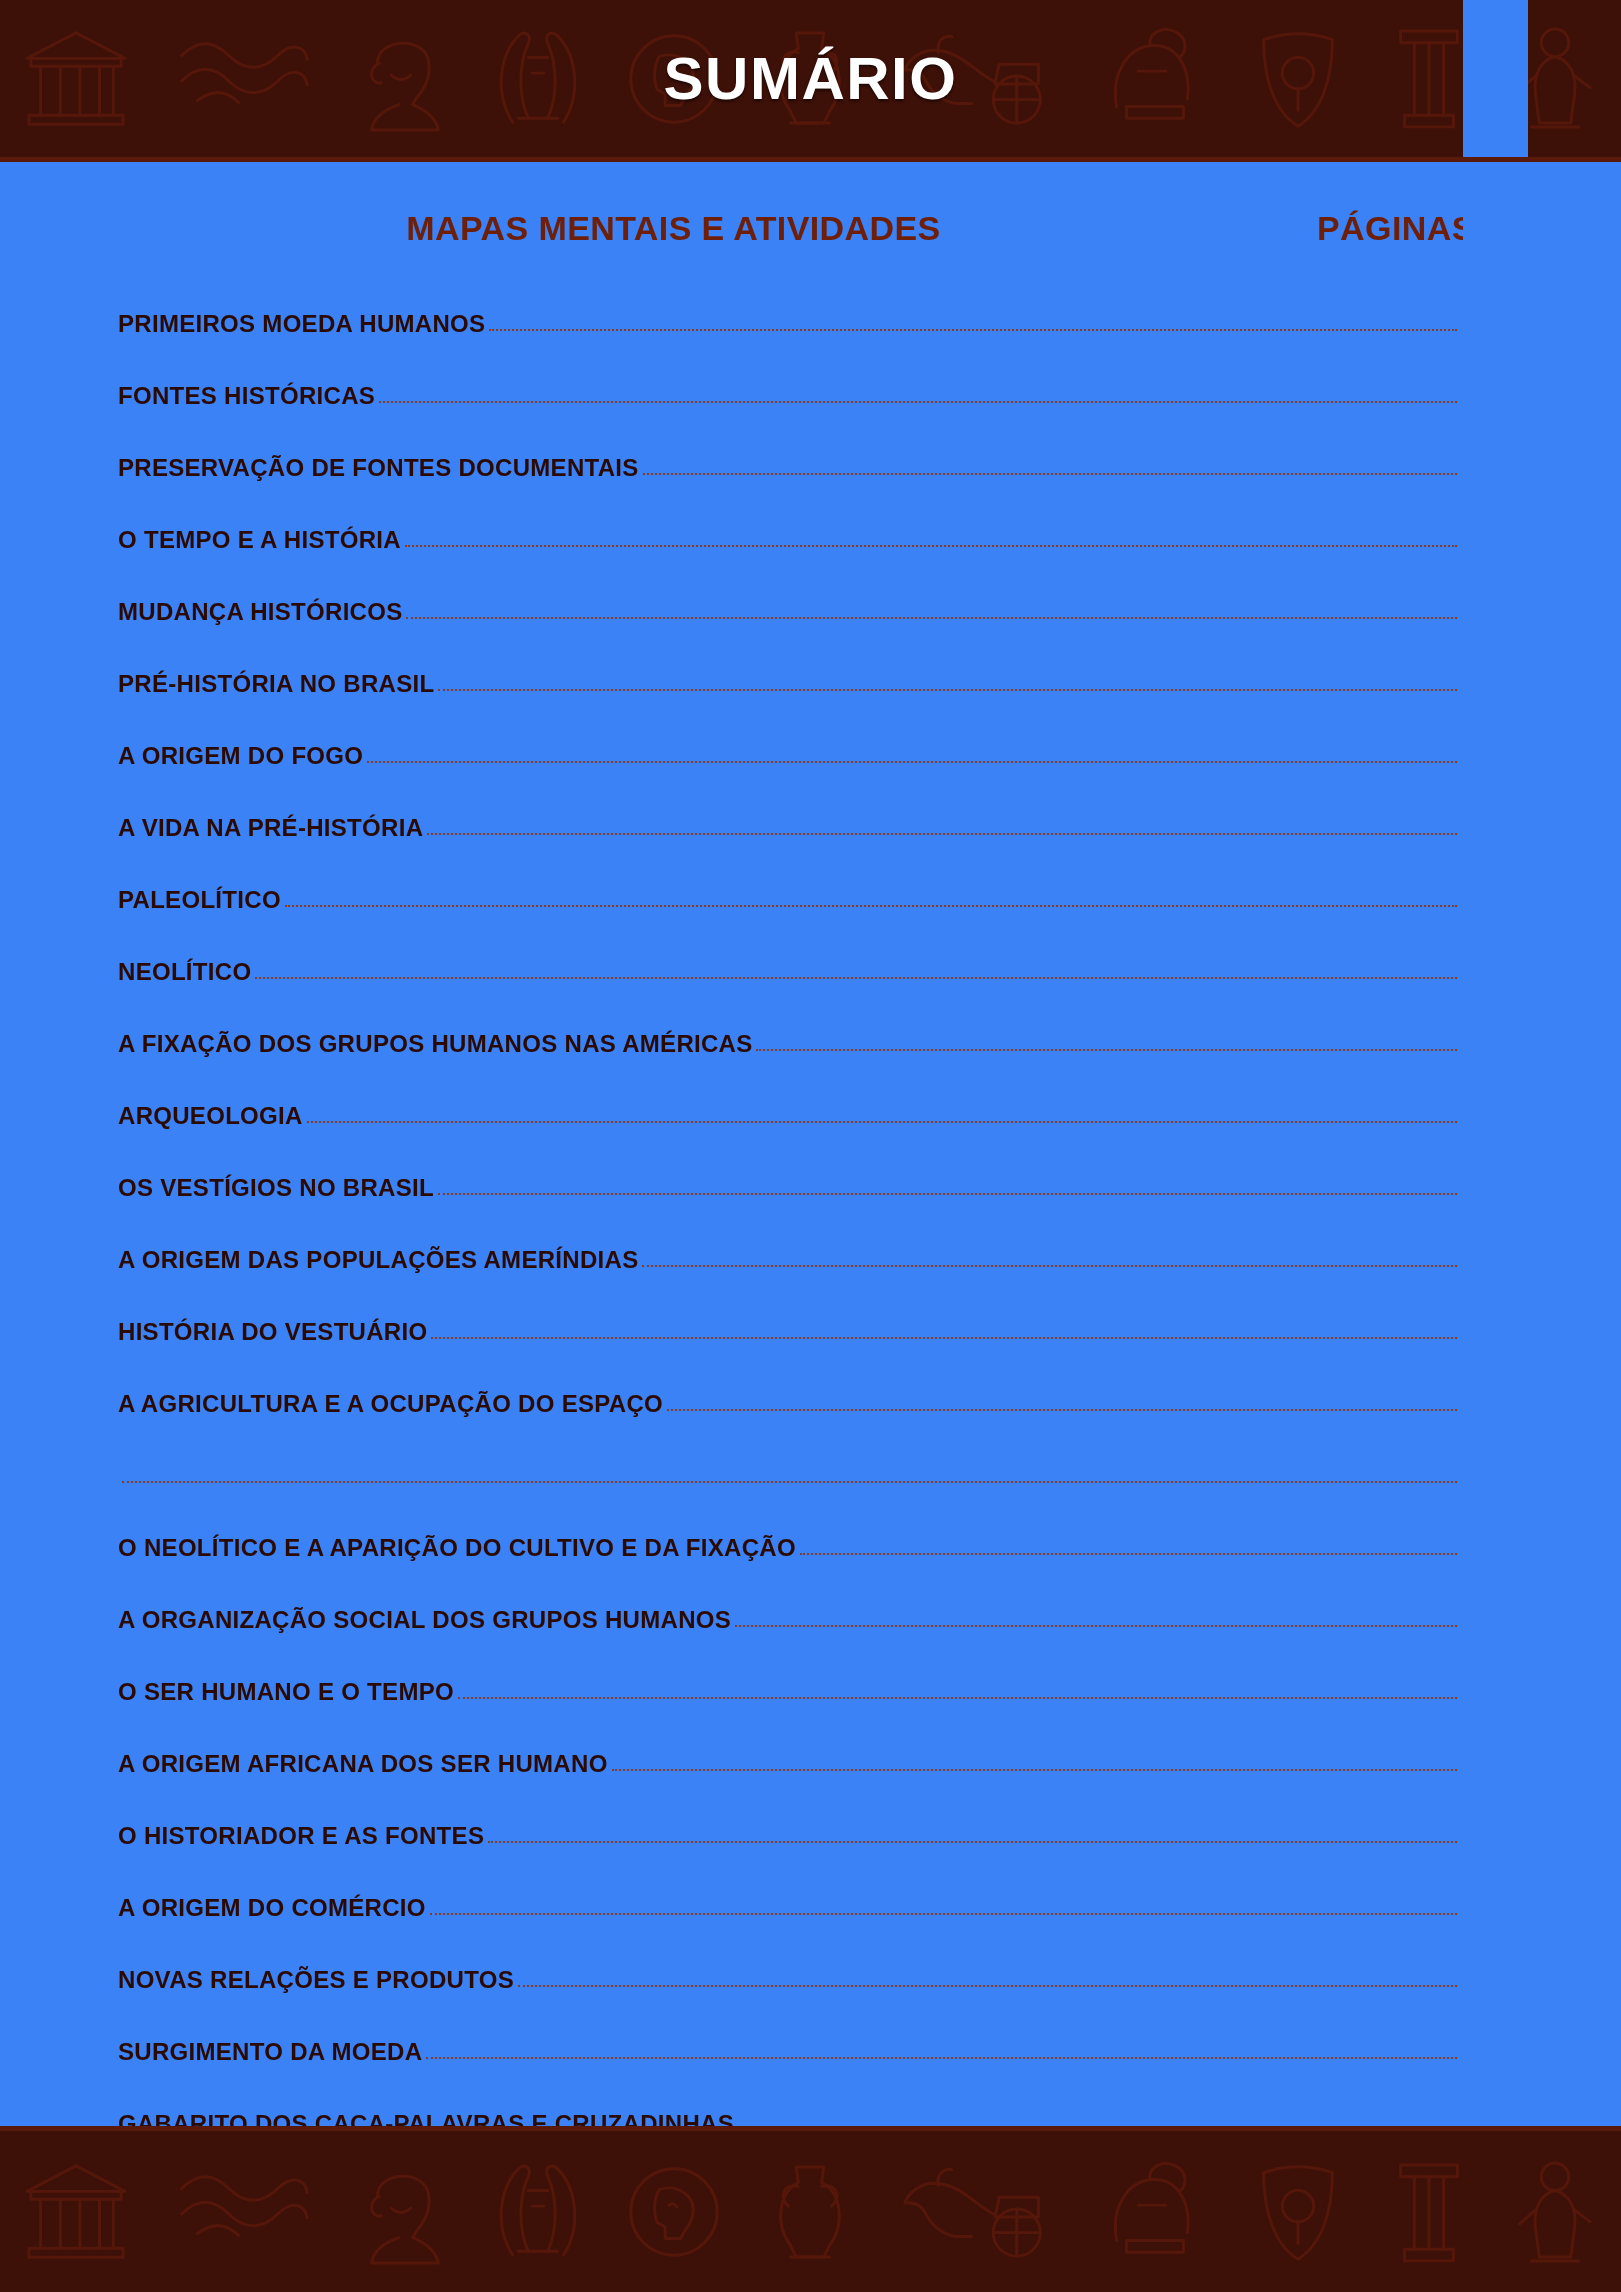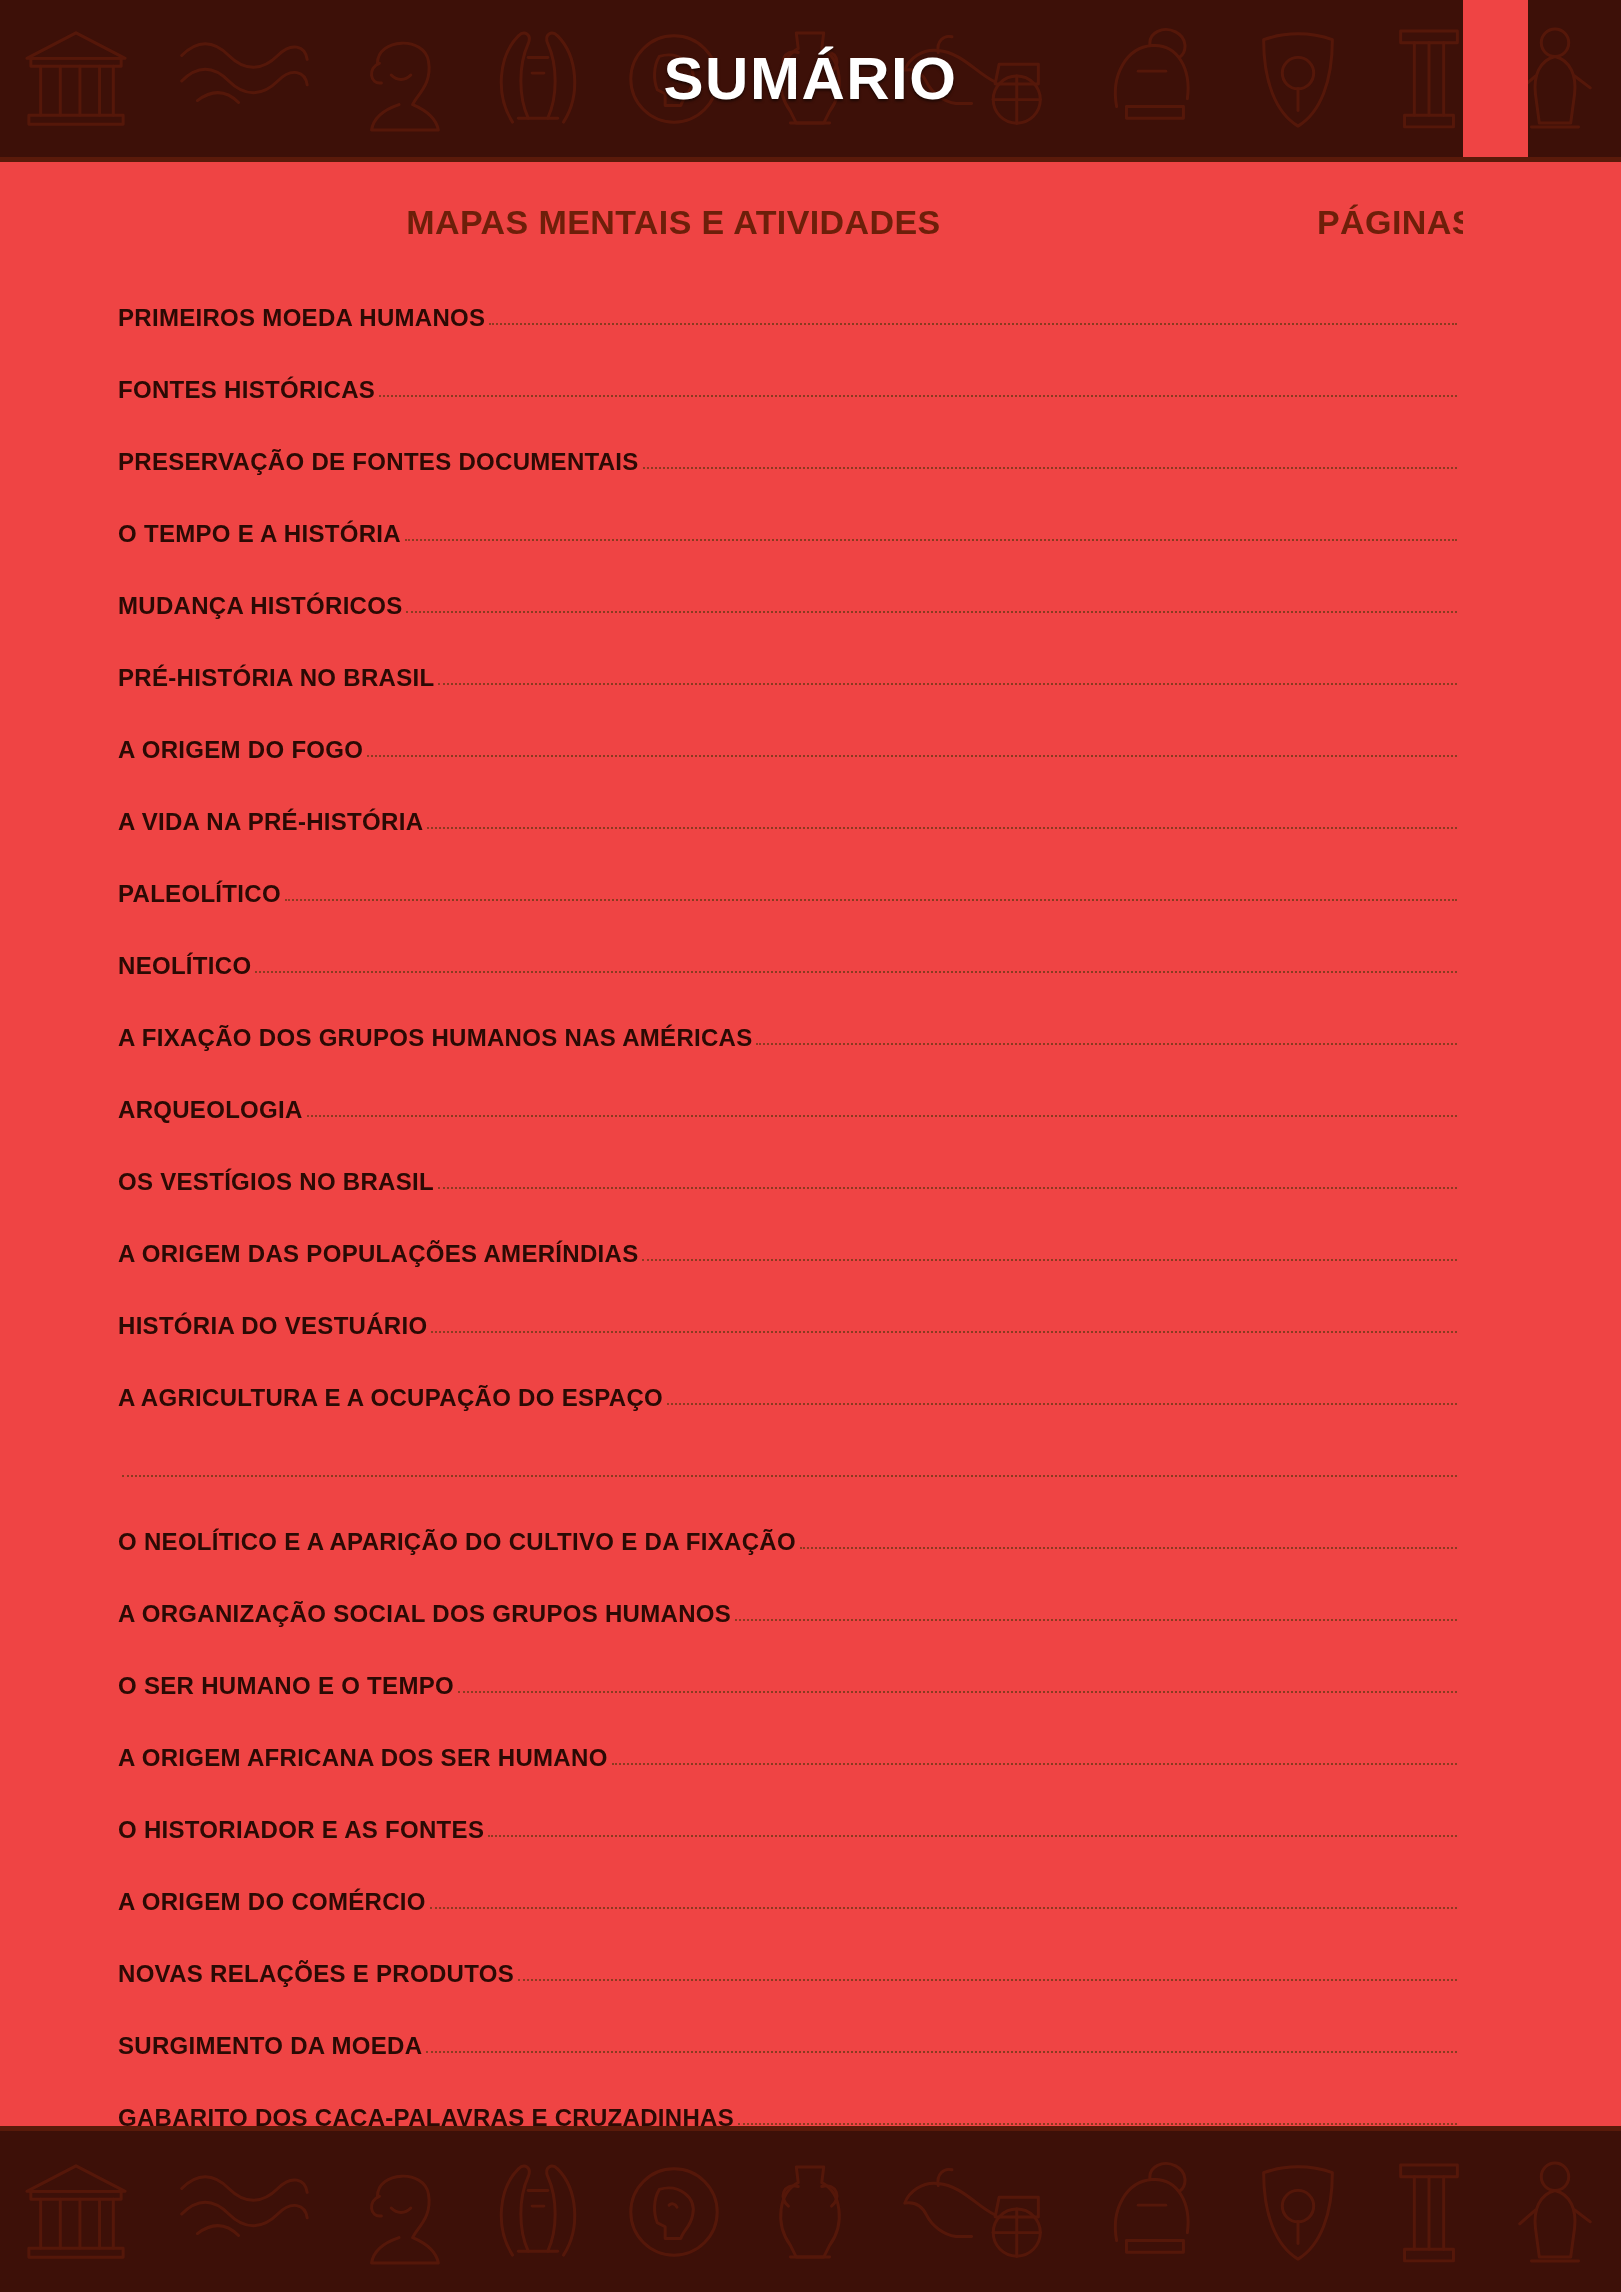--- a/index.html
+++ b/index.html
@@ -11,21 +11,21 @@
     height: 2293px;
     background: #ffffff;
     font-family: "Liberation Sans", sans-serif;
     -webkit-font-smoothing: antialiased;
   }
   .page {
     position: relative;
     width: 1621px;
     height: 2293px;
     box-sizing: border-box;
-    background: #ef4444;
+    background: #3b82f6;
     overflow: hidden;
   }
 
   
   .band {
     position: absolute;
     left: 0;
     width: 1621px;
     background: #3d1008;
     overflow: hidden;
@@ -99,21 +99,21 @@
     background: #5a1a0a;
     z-index: 4;
   }
 
   
   .content {
     position: absolute;
     left: 0;
     top: 162px;
     width: 1621px;
-    padding: 4px 93px 0 118px;
+    padding: 10px 93px 0 118px;
     box-sizing: border-box;
   }
 
   .headers {
     display: flex;
     align-items: baseline;
     margin-top: 37px;
     margin-bottom: 19.6px;
   }
   .headers .h-main {

